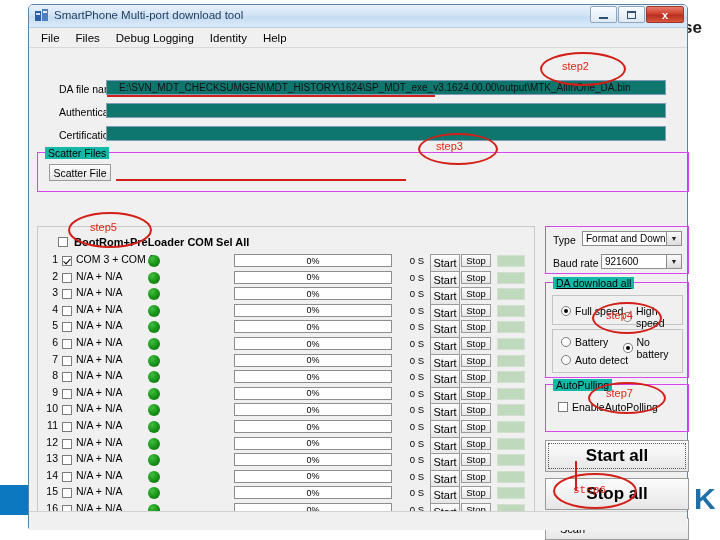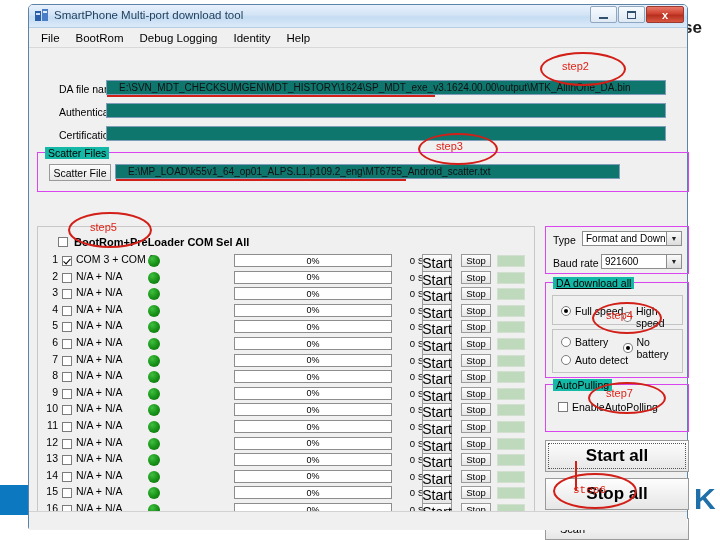--- a/index.html
+++ b/index.html
@@ -84,21 +84,21 @@
 
   .port-row{position:absolute;left:0;width:100%;height:17px;}
   .p-num{position:absolute;left:6px;width:14px;text-align:right;font-size:10.5px;}
   .p-cb{position:absolute;left:24px;top:3px;}
   .p-name{position:absolute;left:38px;font-size:10.5px;white-space:nowrap;}
   .p-led{position:absolute;left:110px;top:2px;width:12px;height:12px;border-radius:50%;
     background:radial-gradient(circle at 35% 32%,#3fbf3f 0%,#169016 55%,#0d6b0d 100%);}
   .p-prog{position:absolute;left:196px;top:1px;width:158px;height:13px;background:#fff;border:1px solid #8d8d8d;box-sizing:border-box;
     font-size:9px;display:flex;align-items:center;justify-content:center;color:#000;}
   .p-time{position:absolute;left:358px;top:2px;width:28px;text-align:right;font-size:9.5px;}
-  .p-start{position:absolute;left:384px;top:1px;width:30px;height:18px;font-size:14px;}
+  .p-start{position:absolute;left:392px;top:1px;width:30px;height:18px;font-size:11px;}
   .p-stop{position:absolute;left:423px;top:1px;width:30px;height:13px;font-size:9.5px;}
   .p-status{position:absolute;left:459px;top:2px;width:28px;height:12px;background:#bfd9bc;border:1px solid #d3e0d1;box-sizing:border-box;}
 
   
   #type-group{position:absolute;left:516px;top:178px;width:144px;height:48px;}
   .opt-label{position:absolute;font-size:10.5px;}
   .combo{
     position:absolute;height:15px;background:#fff;border:1px solid #8d8d8d;box-sizing:border-box;
     font-size:10px;padding:1px 16px 1px 3px;white-space:nowrap;overflow:hidden;line-height:12px;
   }
@@ -154,42 +154,41 @@
         </div>
       <div class="win-btn">
           <i class="glyph-max"></i>
         </div>
       <div class="win-btn close">x</div>
     </div>
   </div>
 
   <div id="menu-bar">
     <div class="menu-item">File</div>
-    <div class="menu-item">BootRom</div>
+    <div class="menu-item">Files</div>
     <div class="menu-item">Debug Logging</div>
     <div class="menu-item">Identity</div>
     <div class="menu-item">Help</div>
   </div>
 
   <div id="client-area">
 
     <div class="field-label" style="left:30px;top:35px;width:82px;">DA file name</div>
     <div class="field-input" style="left:77px;top:32px;width:560px;" title="E:\SVN_MDT_CHECKSUMGEN\MDT_HISTORY\1624\SP_MDT_exe_v3.1624.00.00\output\MTK_AllInOne_DA.bin">E:\SVN_MDT_CHECKSUMGEN\MDT_HISTORY\1624\SP_MDT_exe_v3.1624.00.00\output\MTK_AllInOne_DA.bin</div>
     <div class="underline-red" style="left:78px;top:47px;width:328px;"></div>
 
     <div class="field-label" style="left:30px;top:58px;width:90px;">Authentication file</div>
     <div class="field-input" style="left:77px;top:55px;width:560px;"></div>
 
     <div class="field-label" style="left:30px;top:81px;width:90px;">Certification File</div>
     <div class="field-input" style="left:77px;top:78px;width:560px;"></div>
 
     <div class="groupbox" style="left:8px;top:104px;width:652px;height:40px;"></div>
     <div class="group-title" style="left:16px;top:99px;">Scatter Files</div>
     <div class="btn" style="position:absolute;left:20px;top:116px;width:62px;height:17px;">Scatter File</div>
-    <div class="field-input" style="left:86px;top:116px;width:505px;" title="E:\MP_LOAD\k55v1_64_op01_ALPS.L1.p109.2_eng\MT6755_Android_scatter.txt">E:\MP_LOAD\k55v1_64_op01_ALPS.L1.p109.2_eng\MT6755_Android_scatter.txt</div>
     <div class="underline-red" style="left:87px;top:131px;width:290px;"></div>
 
     <div id="ports-panel">
       <div id="selall-row">
         <span class="cbox"></span>
         <span id="selall-label">BootRom+PreLoader COM Sel All</span>
       </div>
       <div id="port-rows">
           <div class="port-row" style="top: 26px;">
             <span class="p-num">1</span>

